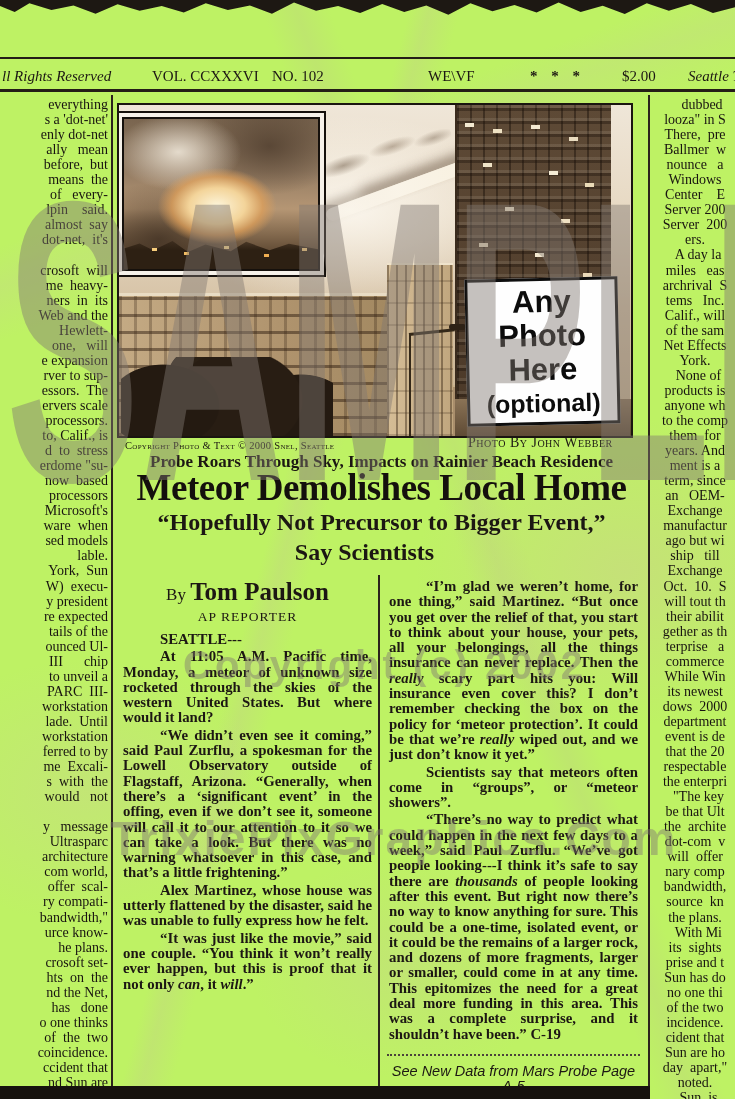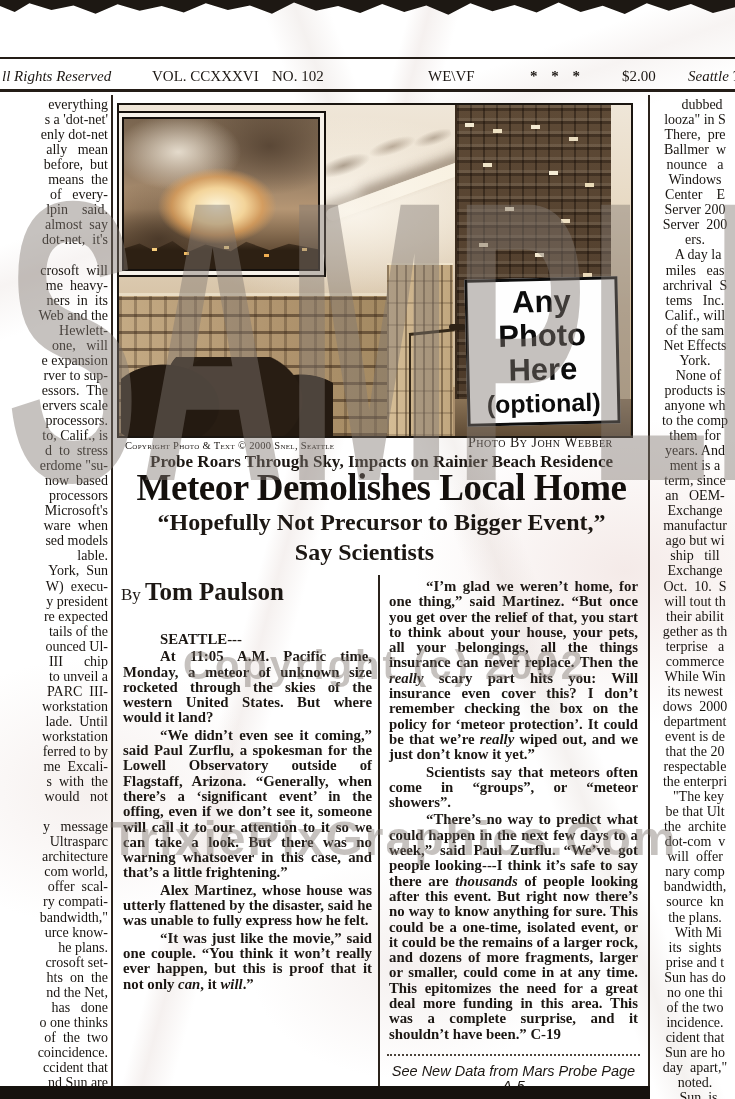--- a/index.html
+++ b/index.html
@@ -1,19 +1,19 @@
 <!DOCTYPE html>
 <html><head>
 <meta charset="utf-8">
 <style>
   * { box-sizing: border-box; margin: 0; padding: 0; }
   html,body { background:#d8d2cc; }
   .page {
     position: relative; width: 735px; height: 1099px; overflow: hidden;
-    background:#ffffff; font-family:"Liberation Serif", serif; color:#1c1713;
+    background:#bef264; font-family:"Liberation Serif", serif; color:#1c1713;
     margin: 0 auto;
   }
   .facets { position:absolute; inset:0; z-index:0; pointer-events:none; background:
     radial-gradient(ellipse 300px 220px at 85% 52%, rgba(216,180,172,0.28), transparent 70%),
     radial-gradient(ellipse 260px 190px at 12% 72%, rgba(212,186,178,0.22), transparent 70%),
     radial-gradient(ellipse 220px 160px at 55% 88%, rgba(205,182,175,0.20), transparent 70%),
     linear-gradient(105deg, transparent 40%, rgba(200,175,168,0.18) 42%, transparent 45%),
     linear-gradient(70deg, transparent 58%, rgba(190,170,160,0.16) 61%, transparent 64%),
     linear-gradient(160deg, transparent 18%, rgba(205,185,178,0.16) 21%, transparent 25%);
   }
@@ -98,21 +98,21 @@
   .photo-box .big { font-size:31px; line-height:1.1; white-space:pre-line; text-align:center; }
   .photo-box .opt { font-size:25px; margin-top:2px; }
   
   .credit-left { position:absolute; left:125px; top:440px; font-size:10.5px; font-variant:small-caps; letter-spacing:0.3px; z-index:2; }
   .credit-right { position:absolute; left:468px; top:435px; font-size:14px; font-variant:small-caps; letter-spacing:0.5px; z-index:2; }
   .kicker { position:absolute; left:115px; top:452px; width:533px; text-align:center; font-weight:bold; font-size:17px; z-index:2; }
   .headline { position:absolute; left:113px; top:468px; width:537px; text-align:center; font-weight:bold;
     font-size:37px; line-height:40px; letter-spacing:-0.5px; color:#14100d; z-index:2; }
   .subhead1 { position:absolute; left:113px; top:509px; width:537px; text-align:center; font-weight:bold; font-size:24px; z-index:2; }
   .subhead2 { position:absolute; left:113px; top:539px; width:503px; text-align:center; font-weight:bold; font-size:24px; z-index:2; }
-  .byline { position:absolute; left:121px; top:578px; width:253px; z-index:2; }
+  .byline { position:absolute; left:121px; top:578px; width:253px; text-align:center; z-index:2; }
   .byline .by { font-size:17px; }
   .byline .name { font-size:25px; font-weight:bold; }
   .byline-title { position:absolute; left:121px; top:609px; width:253px; text-align:center; font-size:13.5px; letter-spacing:1px; z-index:2; }
   
   .bodycol { position:absolute; width:253px; font-size:14.8px; line-height:15.3px; text-align:justify; z-index:2; }
   .bodycol p { margin:2px; text-indent:37px;font-weight:bold; }
   .col1 { left:121px; top:630px; }
   .col2 { left:387px; top:577px; }
   .jump { margin-top:12px; border-top:2px dotted #4a423a; padding-top:8px; text-align:center;
     font-family:"Liberation Sans", sans-serif; font-style:italic; font-size:14.5px; text-indent:0; }
@@ -310,20 +310,21 @@
   <div class="credit-right">Photo By John Webber</div>
 
   <div class="kicker">Probe Roars Through Sky, Impacts on Rainier Beach Residence</div>
   <div class="headline">Meteor Demolishes Local Home</div>
   <div class="subhead1">“Hopefully Not Precursor to Bigger Event,”</div>
   <div class="subhead2">Say Scientists</div>
 
   <div class="byline">
     <span class="by">By </span><span class="name">Tom Paulson</span>
   </div>
+  <div class="byline-title">AP REPORTER</div>
 
   <div class="bodycol col1">
       <p><span>SEATTLE---</span></p>
       <p><span>At 11:05 A.M. Pacific time, Monday, a meteor of unknown size rocketed through the skies of the western United States. But where would it land?</span></p>
       <p><span>“We didn’t even see it coming,” said Paul Zurflu, a spokesman for the Lowell Observatory outside of Flagstaff, Arizona. “Generally, when there’s a ‘significant event’ in the offing, even if we don’t see it, someone will call it to our attention to it so we can take a look. But there was no warning whatsoever in this case, and that’s a little frightening.”</span></p>
       <p><span>Alex Martinez, whose house was utterly flattened by the disaster, said he was unable to fully express how he felt.</span></p>
       <p><span>“It was just like the movie,” said one couple. “You think it won’t really ever happen, but this is proof that it not only </span><i>can</i><span>, it </span><i>will</i><span>.”</span></p>
     </div>
   <div class="bodycol col2">
   <p><span>“I’m glad we weren’t home, for one thing,” said Martinez. “But once you get over the relief of that, you start to think about your house, your pets, all your belongings, all the things insurance can never replace. Then the </span><i>really</i><span> scary part hits you: Will insurance even cover this? I don’t remember checking the box on the policy for ‘meteor protection’. It could be that we’re </span><i>really</i><span> wiped out, and we just don’t know it yet.”</span></p>

